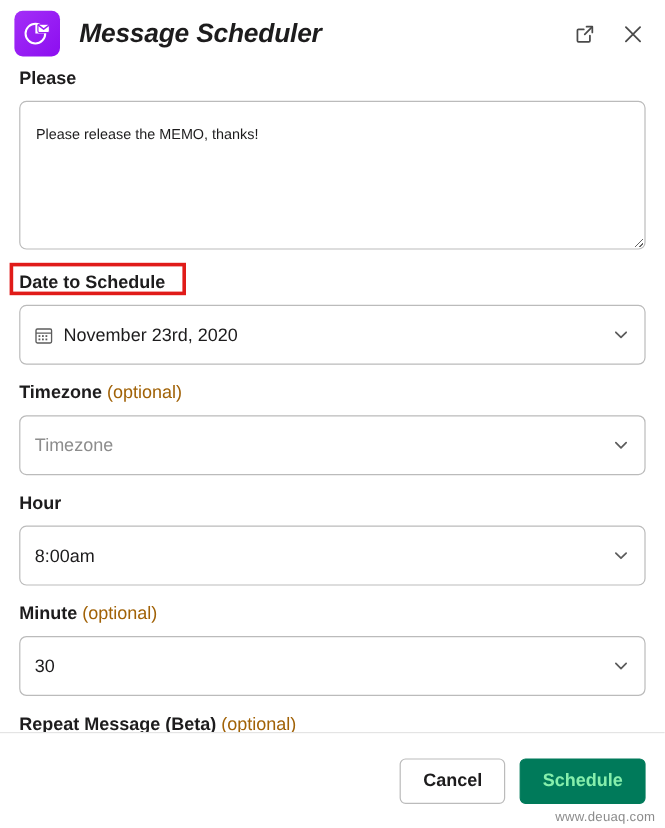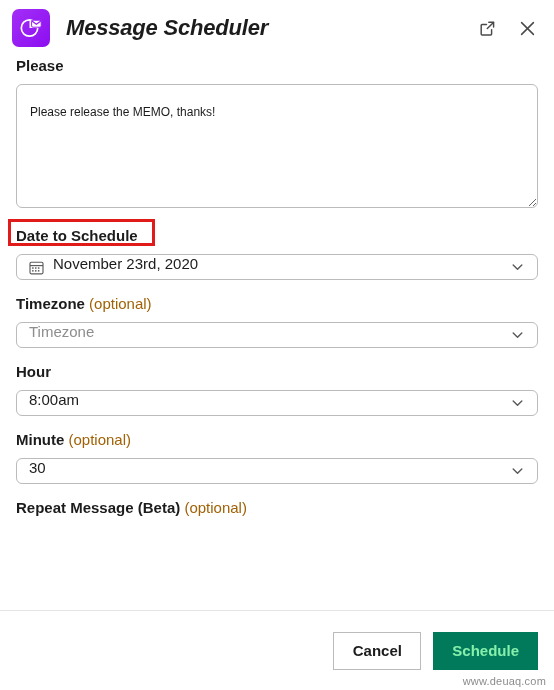--- a/index.html
+++ b/index.html
@@ -97,26 +97,27 @@
     line-height: 20px;
     color: #1d1c1d;
     resize: both;
     outline: none;
     background: #fff;
   }
 
   .select-box {
     position: relative;
     width: 100%;
-    height: 26px;
+    height: 50px;
     box-sizing: border-box;
     border: 1px solid #bbbbbb;
     border-radius: 6px;
     background: #fff;
     display: flex;
+    align-items: center;
     padding: 0 34px 0 12px;
     cursor: pointer;
   }
   .select-value {
     font-size: 15px;
     color: #1d1c1d;
     white-space: nowrap;
     overflow: hidden;
     text-overflow: ellipsis;
   }
@@ -163,21 +164,21 @@
     align-items: center;
     justify-content: flex-end;
     padding: 0 16px;
     box-sizing: border-box;
     gap: 12px;
   }
   .btn {
     font-family: "Liberation Sans", sans-serif;
     font-size: 15px;
     font-weight: bold;
-    border-radius: 0;
+    border-radius: 5px;
     height: 38px;
     padding: 0 18px;
     box-sizing: border-box;
     display: flex;
     align-items: center;
     justify-content: center;
     cursor: pointer;
     white-space: nowrap;
   }
   .btn-secondary {

